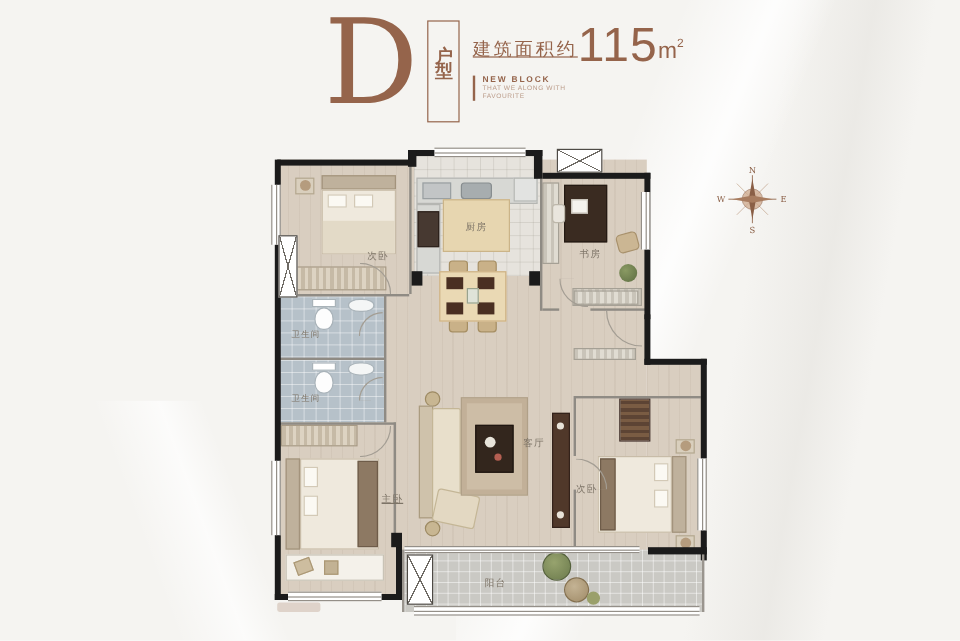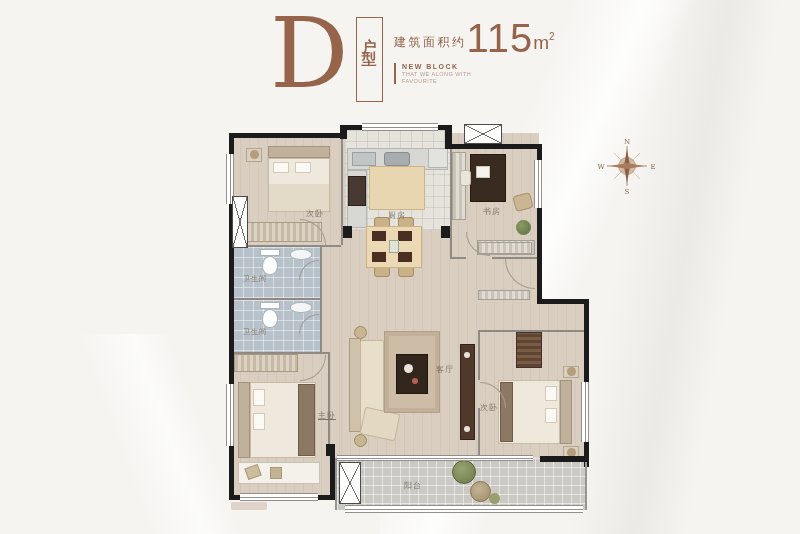--- a/index.html
+++ b/index.html
@@ -16,21 +16,21 @@
 
   
   .d-letter { position:absolute; left:270px; top:4px; font-family:"DejaVu Serif", serif;
     font-size:98px; line-height:1; color:#95644b; }
   .typebox { position:absolute; left:356px; top:17px; width:27px; height:85px;
     border:1.5px solid #95644b; display:flex; flex-direction:column; align-items:center;
     justify-content:space-between; padding:7px 0; }
   .typebox span { color:#95644b; font-size:15px; font-weight:bold; line-height:1; }
   .hd-info { position:absolute; left:394px; top:20px; width:190px; }
   .arealine { display:flex; align-items:flex-end; color:#95644b; }
-  .arealine .pfx { font-size:12px; letter-spacing:2.5px; padding-bottom:5px; }
+  .arealine .pfx { font-size:15px; letter-spacing:2.5px; padding-bottom:5px;text-decoration:underline; }
   .arealine .num { font-size:40px; line-height:.9; font-weight:500; letter-spacing:1px; }
   .arealine .unit { font-size:19px; padding-bottom:2px; }
   .arealine sup { font-size:10px; padding-bottom:14px; }
   .layoutline { margin-top:6px; color:#95644b; font-size:17px; letter-spacing:6px; }
   .nb { margin-top:7px; border-left:2px solid #95644b; padding-left:6px; }
   .nbt { color:#95644b; font-size:7px; font-weight:bold; letter-spacing:1.5px; }
   .nbl { color:#bb9c8a; font-size:5.5px; letter-spacing:.5px; margin-top:1px; }
 
   
   .compass { position:absolute; left:597px; top:136px; width:60px; height:60px; }
@@ -260,21 +260,21 @@
     <div class="abs winH" style="left:337px; top:455px; width:196px; height:6px;"></div>
     <div class="abs winH" style="left:345px; top:505px; width:238px; height:8px;"></div>
     <div class="abs" style="left:335px; top:458px; width:2px; height:52px; background:#9a958e;"></div>
     <div class="abs" style="left:585px; top:462px; width:2px; height:48px; background:#9a958e;"></div>
 
     <div class="abs xbox" style="left:232px; top:196px; width:16px; height:52px;"></div>
     <div class="abs xbox" style="left:464px; top:124px; width:38px; height:20px;"></div>
     <div class="abs xbox" style="left:339px; top:462px; width:22px; height:42px;"></div>
 
     <span class="rl" style="left:306px; top:208px;">次卧</span>
-    <span class="rl" style="left:388px; top:184px;margin-top:26px;">厨房</span>
+    <span class="rl" style="left:388px; top:184px;">厨房</span>
     <span class="rl" style="left:483px; top:206px;">书房</span>
     <span class="rl" style="left:243px; top:274px; font-size:7px;">卫生间</span>
     <span class="rl" style="left:243px; top:327px; font-size:7px;">卫生间</span>
     <span class="rl" style="left:318px; top:410px;text-decoration:underline;">主卧</span>
     <span class="rl" style="left:436px; top:364px;">客厅</span>
     <span class="rl" style="left:480px; top:402px;">次卧</span>
     <span class="rl" style="left:404px; top:480px;">阳台</span>
   </div>
 
   <div class="watermark"></div>

